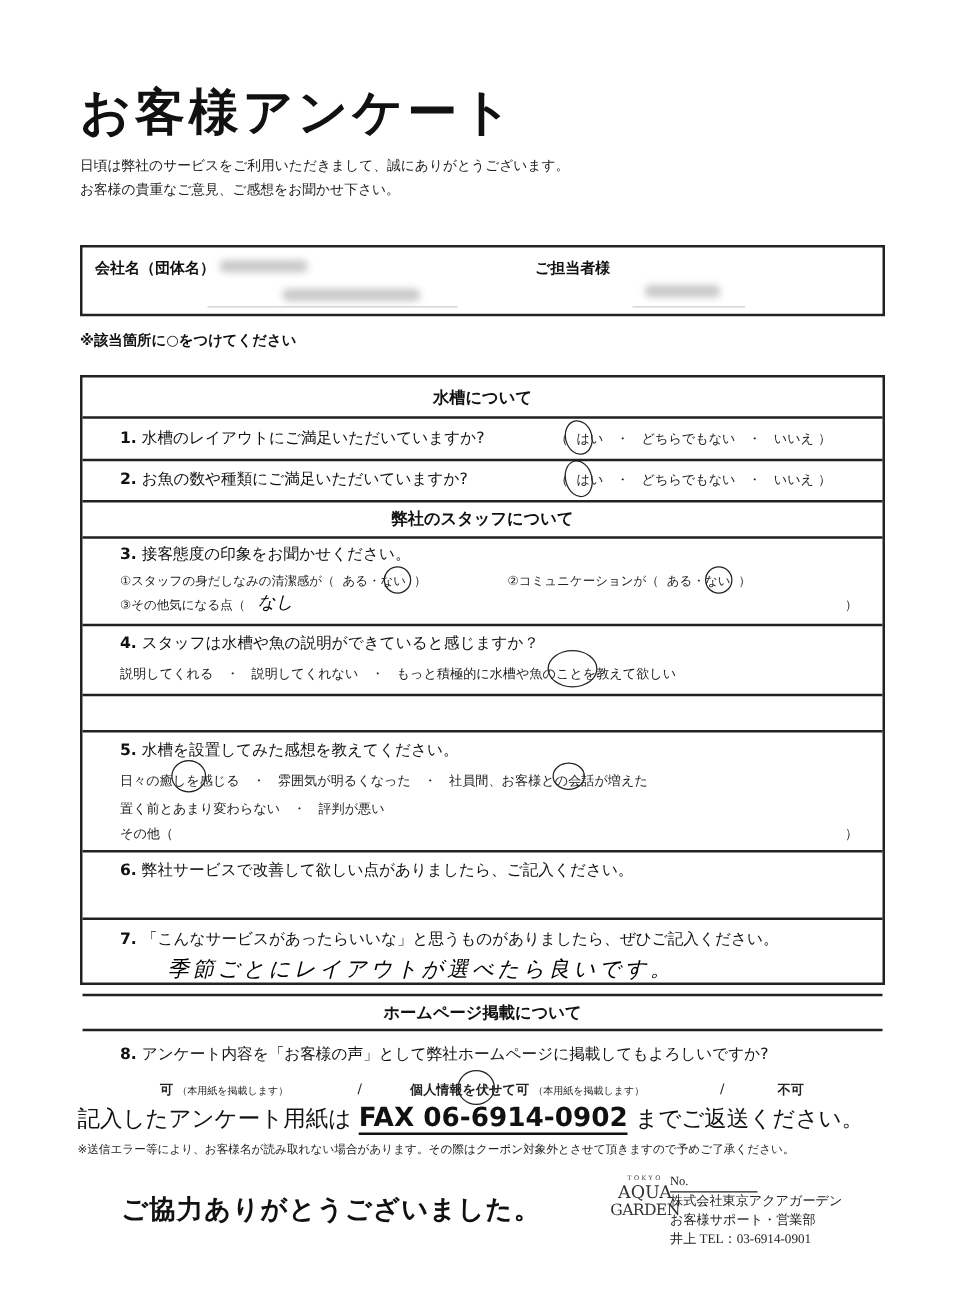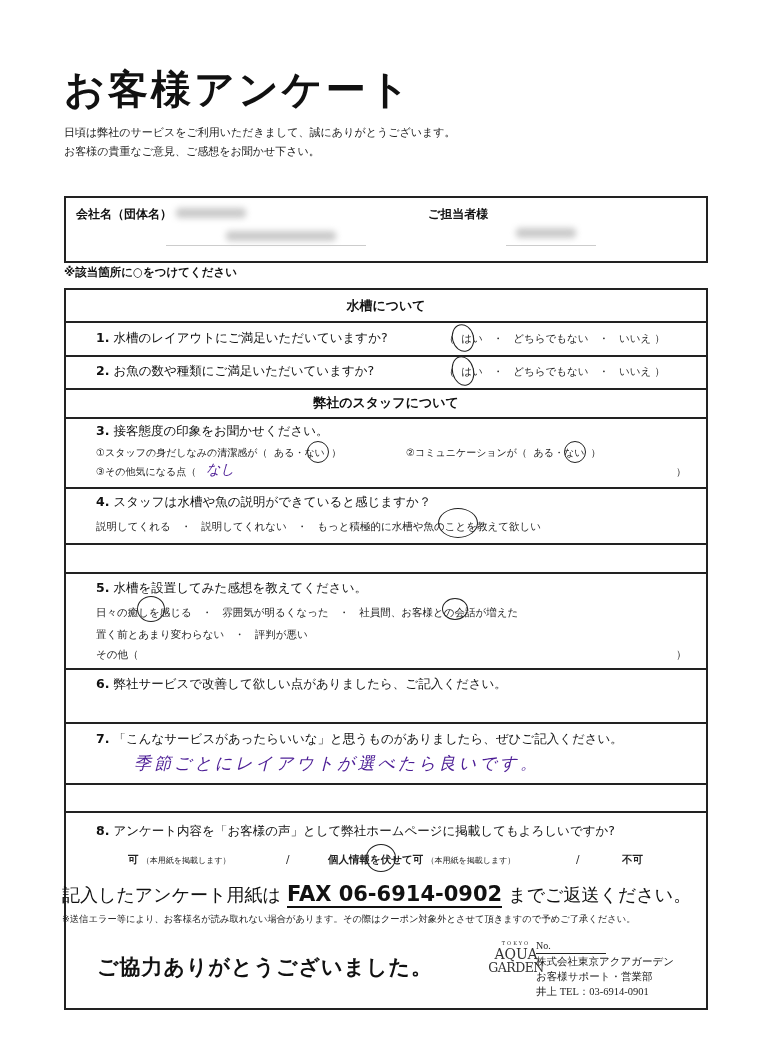--- a/index.html
+++ b/index.html
@@ -2,37 +2,37 @@
 <html><head>
 <meta charset="utf-8">
 <style>
   * { box-sizing: border-box; margin: 0; padding: 0; }
   html, body { width: 765px; height: 1052px; background: #fff; overflow: hidden; }
   body { font-family: "DejaVu Sans", sans-serif; color: #111; position: relative; }
 
   .title { position: absolute; left: 64px; top: 62px; font-size: 40px; font-weight: bold; letter-spacing: 3px; color: #111; }
   .intro { position: absolute; left: 64px; top: 123px; font-size: 11px; line-height: 19px; color: #222; }
 
-  .info-box { position: absolute; left: 64px; top: 196px; width: 644px; height: 67px; border: 2px solid #222; text-decoration: underline; }
+  .info-box { position: absolute; left: 64px; top: 196px; width: 644px; height: 57px; border: 2px solid #222; text-decoration: underline; }
   .info-label { position: absolute; font-size: 12px; font-weight: bold; }
   .blur-text { position: absolute; height: 10px; background: #c9c9c9; filter: blur(3px); border-radius: 4px; }
   .blur-line { position: absolute; height: 1px; background: #ccc; }
 
   .note { position: absolute; left: 64px; top: 265px; font-size: 11.5px; font-weight: bold; }
 
-  .survey { position: absolute; left: 64px; top: 288px; width: 644px; height: 722px; border: 2px solid #222; }
+  .survey { position: absolute; left: 64px; top: 300px; width: 644px; height: 488px; border: 2px solid #222; }
   .hr { position: absolute; left: 0; right: 0; height: 0; border-top: 2px solid #222; }
   .sec-title { position: absolute; left: 0; right: 0; text-align: center; font-size: 13px; font-weight: bold; }
   .q { position: absolute; left: 30px; font-size: 12.5px; }
   .q b { font-weight: bold; }
   .opt { position: absolute; font-size: 10.5px; color: #222; }
   .sub { position: absolute; font-size: 10px; color: #222; }
 
   .circle { position: absolute; border: 1.5px solid #222; border-radius: 50%; }
-  .hand { position: absolute; font-family: "DejaVu Serif", serif; font-style: italic; color: #4c1d95; }
+  .hand { position: absolute; font-family: "DejaVu Serif", serif; font-style: italic; color: #000000; }
 
   .fax { position: absolute; left: 62px; top: 882px; font-size: 18px; color: #111; white-space: nowrap; }
   .fax .num { font-weight: bold; font-size: 21px; border-bottom: 2px solid #111; margin: 0 6px; }
   .fax-note { position: absolute; left: 62px; top: 913px; font-size: 9.3px; white-space: nowrap; color: #222; }
 
   .thanks { position: absolute; left: 97px; top: 953px; font-size: 21px; font-weight: bold; letter-spacing: 1px; }
 
   .logo { position: absolute; left: 486px; top: 940px; width: 60px; text-align: center; font-family: "DejaVu Serif", serif; color: #333; }
   .logo .tiny { font-size: 5px; letter-spacing: 2px; line-height: 7px; }
   .logo .big { font-size: 14px; line-height: 14px; }
@@ -127,20 +127,21 @@
   </div>
   <div class="hr" style="top:432px;"></div>
 
   <div class="q" style="top:441px;">
     <b>7.</b>
     <span>「こんなサービスがあったらいいな」と思うものがありましたら、ぜひご記入ください。</span>
   </div>
   <div class="hand" style="left:68px; top:462px; font-size:17px; letter-spacing:3px;text-align:center;">季節ごとにレイアウトが選べたら良いです。</div>
   <div class="hr" style="top:493px;"></div>
 
+  <div class="sec-title" style="top:499px;">ホームページ掲載について</div>
   <div class="hr" style="top:521px;"></div>
 
   <div class="q" style="top:533px;">
     <b>8.</b>
     <span>アンケート内容を「お客様の声」として弊社ホームページに掲載してもよろしいですか?</span>
   </div>
   <div class="opt" style="left:62px; top:563px;"><b>可</b> <span style="font-size:8px;">（本用紙を掲載します）</span></div>
   <div class="opt" style="left:220px; top:563px;">/</div>
   <div class="opt" style="left:262px; top:563px;"><b>個人情報を伏せて可</b> <span style="font-size:8px;">（本用紙を掲載します）</span></div>
   <div class="circle" style="left:300px; top:554px; width:30px; height:28px;"></div>

